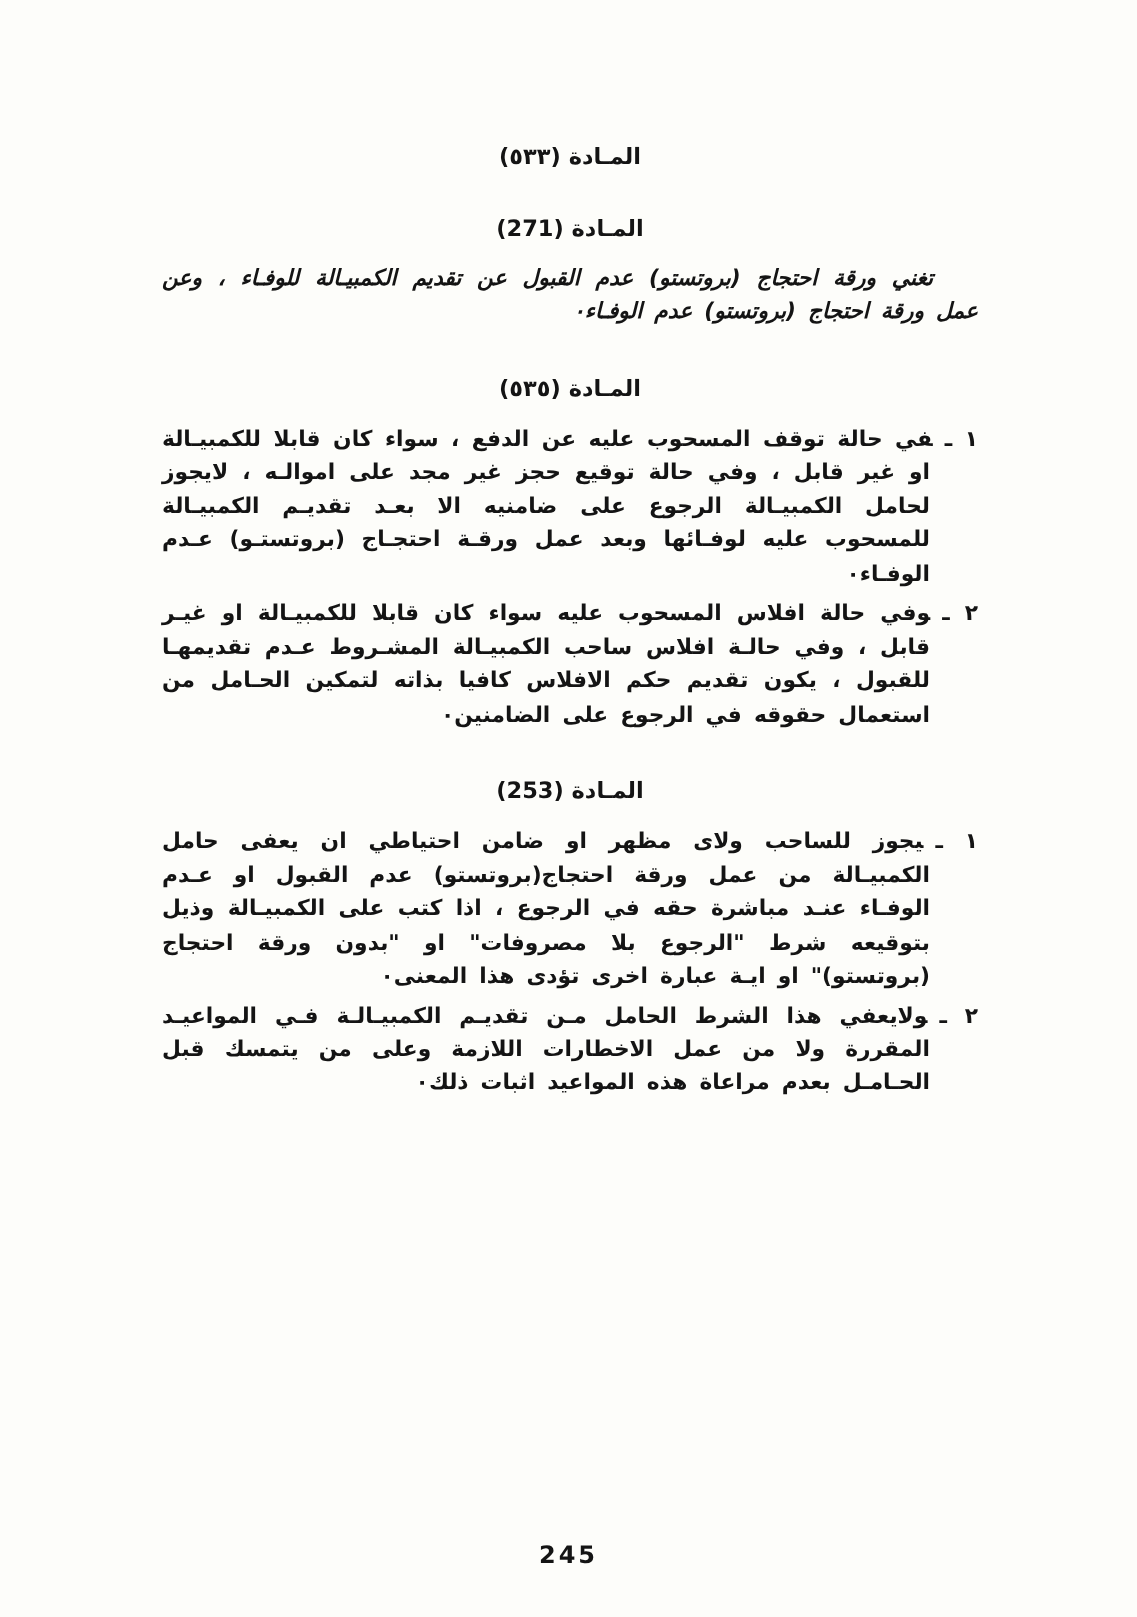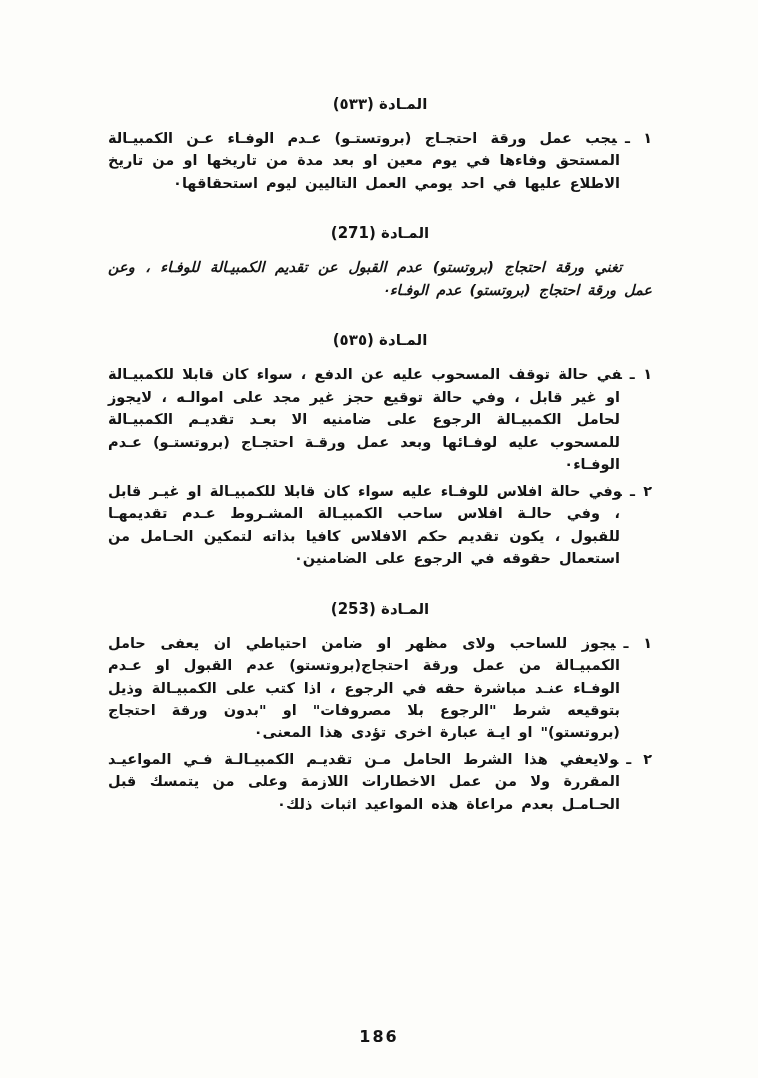--- a/index.html
+++ b/index.html
@@ -57,35 +57,34 @@
     letter-spacing:2px;
   }
 </style>
 </head>
 <body>
 
 <div class="page">
 
   <section class="article">
     <h2 class="article-title">المـادة (٥٣٣)</h2>
-    <p class="item"><span class="marker">١ ـ</span><span class="txt">يجب عمل ورقة احتجـاج (بروتستـو) عـدم الوفـاء عـن الكمبيـالة المستحق وفاءها في يوم معين او بعد مدة من تاريخها او من تاريخ الاطلاع عليها في احد يومي العمل التاليين ليوم استحقاقها٠</span></p>
   </section>
 
   <section class="article">
     <h2 class="article-title">المـادة (271)</h2>
     <p class="item plain"><span class="txt">تغني ورقة احتجاج (بروتستو) عدم القبول عن تقديم الكمبيـالة للوفـاء ، وعن عمل ورقة احتجاج (بروتستو) عدم الوفـاء٠</span></p>
   </section>
 
   <section class="article">
     <h2 class="article-title">المـادة (٥٣٥)</h2>
     <p class="item"><span class="marker">١ ـ</span><span class="txt">في حالة توقف المسحوب عليه عن الدفع ، سواء كان قابلا للكمبيـالة او غير قابل ، وفي حالة توقيع حجز غير مجد على اموالـه ، لايجوز لحامل الكمبيـالة الرجوع على ضامنيه الا بعـد تقديـم الكمبيـالة للمسحوب عليه لوفـائها وبعد عمل ورقـة احتجـاج (بروتستـو) عـدم الوفـاء٠</span></p>
-    <p class="item"><span class="marker">٢ ـ</span><span class="txt">وفي حالة افلاس للوفـاء عليه سواء كان قابلا للكمبيـالة او غيـر قابل ، وفي حالـة افلاس ساحب الكمبيـالة المشـروط عـدم تقديمهـا للقبول ، يكون تقديم حكم الافلاس كافيا بذاته لتمكين الحـامل من استعمال حقوقه في الرجوع على الضامنين٠</span></p>
+    <p class="item"><span class="marker">٢ ـ</span><span class="txt">وفي حالة افلاس المسحوب عليه سواء كان قابلا للكمبيـالة او غيـر قابل ، وفي حالـة افلاس ساحب الكمبيـالة المشـروط عـدم تقديمهـا للقبول ، يكون تقديم حكم الافلاس كافيا بذاته لتمكين الحـامل من استعمال حقوقه في الرجوع على الضامنين٠</span></p>
   </section>
 
   <section class="article">
     <h2 class="article-title">المـادة (253)</h2>
     <p class="item"><span class="marker">١ ـ</span><span class="txt">يجوز للساحب ولاى مظهر او ضامن احتياطي ان يعفى حامل الكمبيـالة من عمل ورقة احتجاج(بروتستو) عدم القبول او عـدم الوفـاء عنـد مباشرة حقه في الرجوع ، اذا كتب على الكمبيـالة وذيل بتوقيعه شرط "الرجوع بلا مصروفات" او "بدون ورقة احتجاج (بروتستو)" او ايـة عبارة اخرى تؤدى هذا المعنى٠</span></p>
     <p class="item"><span class="marker">٢ ـ</span><span class="txt">ولايعفي هذا الشرط الحامل مـن تقديـم الكمبيـالـة فـي المواعيـد المقررة ولا من عمل الاخطارات اللازمة وعلى من يتمسك قبل الحـامـل بعدم مراعاة هذه المواعيد اثبات ذلك٠</span></p>
   </section>
 
 </div>
 
-<div class="page-number">186</div>
+<div class="page-number">245</div>
 
 </body></html>

